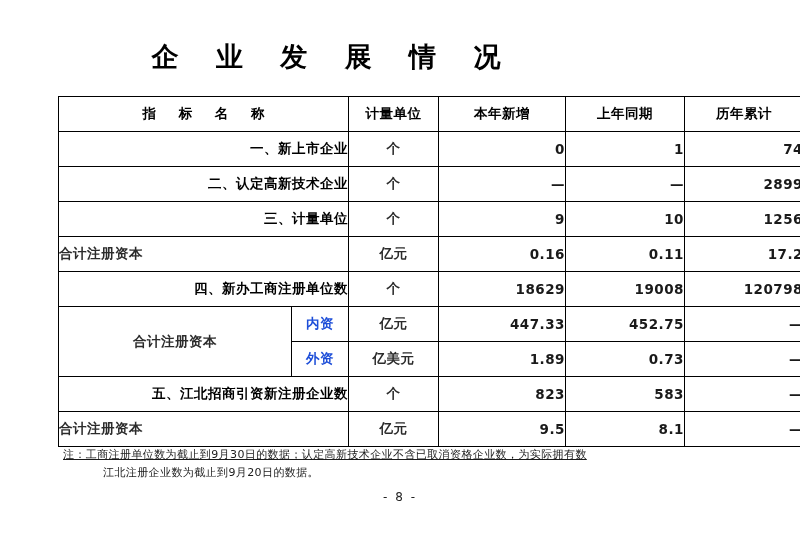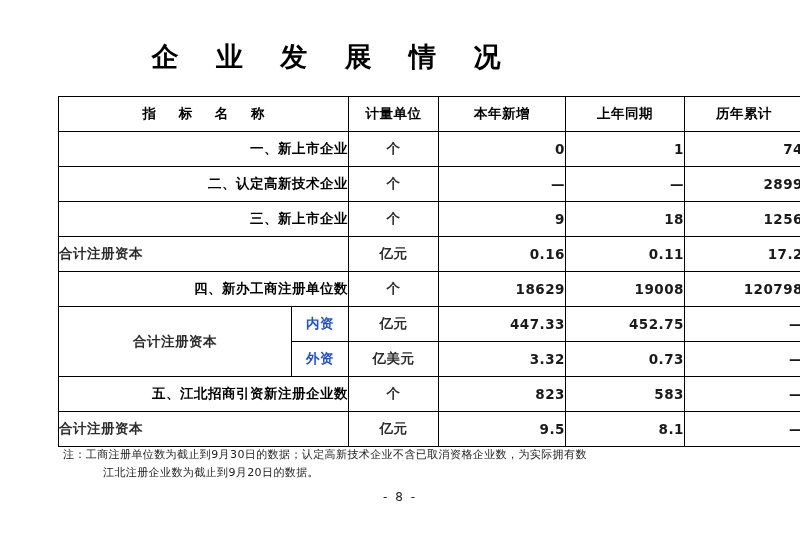--- a/index.html
+++ b/index.html
@@ -130,21 +130,21 @@
     position:absolute;
     left:57px;
     top:446px;
     width:700px;
     font-size:11px;
     line-height:18px;
     color:#1a1a1a;
     font-weight:500;
     letter-spacing:0.4px;
   }
-  .note-line1{padding-left:6px;}
+  .note-line1{padding-left:6px;text-decoration:underline;}
   .note-line2{padding-left:46px;}
 
   
   .page-number{
     position:absolute;
     top:490px;left:0;width:800px;
     text-align:center;
     font-size:12px;
     letter-spacing:2px;
     color:#222;
@@ -187,24 +187,24 @@
 
         <tr>
           <td class="lbl-main" colspan="2">二、认定高新技术企业</td>
           <td class="unit">个</td>
           <td class="num">—</td>
           <td class="num">—</td>
           <td class="num">2899</td>
         </tr>
 
         <tr>
-          <td class="lbl-main" colspan="2">三、新上市企业</td>
+          <td class="lbl-main" colspan="2">三、计量单位</td>
           <td class="unit">个</td>
           <td class="num">9</td>
-          <td class="num">18</td>
+          <td class="num">10</td>
           <td class="num">1256</td>
         </tr>
 
         <tr>
           <td class="lbl-sub sep-light" colspan="2">合计注册资本</td>
           <td class="unit sep-light">亿元</td>
           <td class="num sep-light">0.16</td>
           <td class="num sep-light">0.11</td>
           <td class="num sep-light">17.2</td>
         </tr>
@@ -222,21 +222,21 @@
           <td class="sub-kind">内资</td>
           <td class="unit">亿元</td>
           <td class="num">447.33</td>
           <td class="num">452.75</td>
           <td class="num">—</td>
         </tr>
 
         <tr>
           <td class="sub-kind sep-light">外资</td>
           <td class="unit sep-light">亿美元</td>
-          <td class="num sep-light">3.32</td>
+          <td class="num sep-light">1.89</td>
           <td class="num sep-light">0.73</td>
           <td class="num sep-light">—</td>
         </tr>
 
         <tr>
           <td class="lbl-main" colspan="2">五、江北招商引资新注册企业数</td>
           <td class="unit">个</td>
           <td class="num">823</td>
           <td class="num">583</td>
           <td class="num">—</td>

